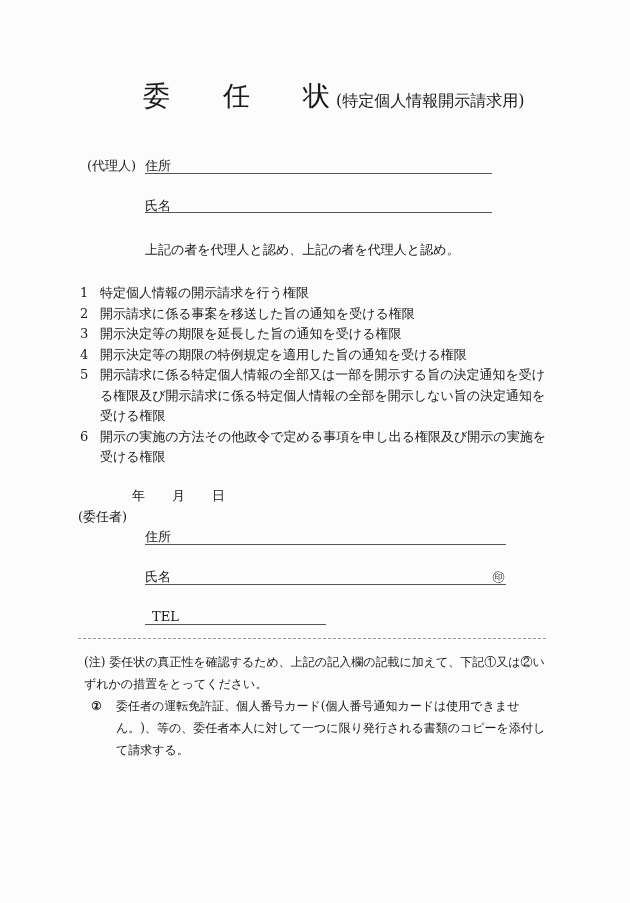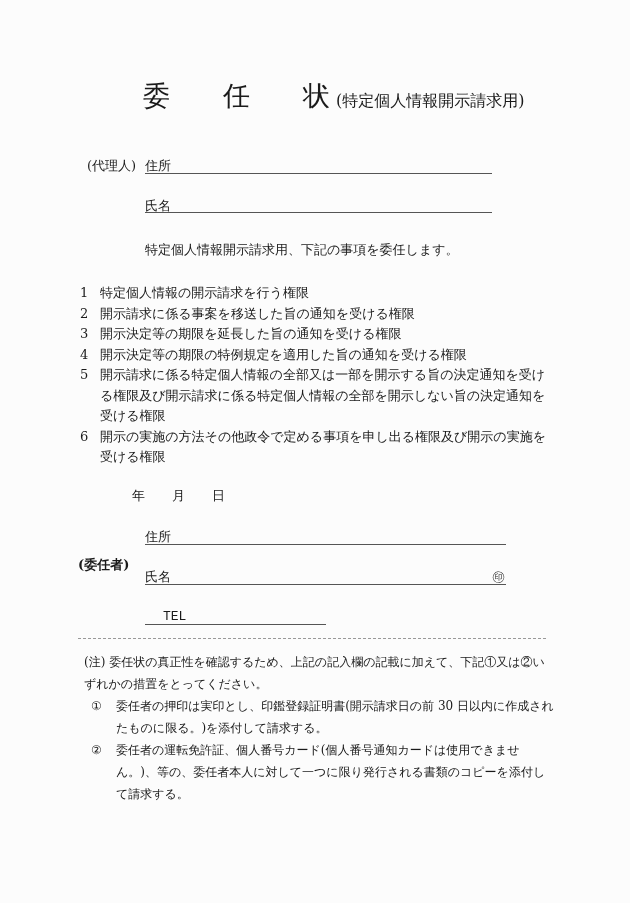--- a/index.html
+++ b/index.html
@@ -31,21 +31,21 @@
 <div class="abs title-char" style="left:303px;">状</div>
 <div class="abs subtitle">(特定個人情報開示請求用)</div>
 
 <div class="abs t13" style="left:87px; top:157px;">(代理人)</div>
 <div class="abs t13" style="left:145px; top:157px;">住所</div>
 <div class="uline" style="left:145px; top:173px; width:347px;"></div>
 
 <div class="abs t13" style="left:145px; top:197px;">氏名</div>
 <div class="uline" style="left:145px; top:212px; width:347px;"></div>
 
-<div class="abs t13" style="left:145px; top:241px;">特定個人情報開示請求用、下記の事項を委任します。</div>
+<div class="abs t13" style="left:145px; top:241px;">上記の者を代理人と認め、上記の者を代理人と認め。</div>
 
 <div class="list">
   <div class="item">
     <span class="num">1</span>
     <span class="body">特定個人情報の開示請求を行う権限</span>
   </div>
   <div class="item">
     <span class="num">2</span>
     <span class="body">開示請求に係る事案を移送した旨の通知を受ける権限</span>
   </div>
@@ -64,36 +64,35 @@
   <div class="item" style="width:455px;">
     <span class="num">6</span>
     <span class="body">開示の実施の方法その他政令で定める事項を申し出る権限及び開示の実施を受ける権限</span>
   </div>
 </div>
 
 <div class="abs t13" style="left:132px; top:487px;">年</div>
 <div class="abs t13" style="left:172px; top:487px;">月</div>
 <div class="abs t13" style="left:212px; top:487px;">日</div>
 
-<div class="abs t13" style="left:78px; top:556px;font-weight:bold;">(委任者)</div>
+<div class="abs t13" style="left:78px; top:508px;">(委任者)</div>
 <div class="abs t13" style="left:145px; top:528px;">住所</div>
 <div class="uline" style="left:145px; top:544px; width:361px;"></div>
 
 <div class="abs t13" style="left:145px; top:568px;">氏名</div>
 <div class="abs t13 seal" style="left:492px; top:568px;">㊞</div>
 <div class="uline" style="left:145px; top:584px; width:361px;"></div>
 
-<div class="abs t13" style="left:163px; top:608px;font-family:Liberation Mono, monospace;">TEL</div>
+<div class="abs t13" style="left:152px; top:608px;">TEL</div>
 <div class="uline" style="left:145px; top:624px; width:181px;"></div>
 
 <div class="dash"></div>
 
 <div class="note">
   <p>(注) 委任状の真正性を確認するため、上記の記入欄の記載に加えて、下記①又は②いずれかの措置をとってください。</p>
   <p class="sub">
     <span class="mk">①</span>
-    <span>委任者の押印は実印とし、印鑑登録証明書(開示請求日の前 30 日以内に作成されたものに限る。)を添付して請求する。</span>
   </p>
   <p class="sub">
     <span class="mk">②</span>
     <span>委任者の運転免許証、個人番号カード(個人番号通知カードは使用できません。)、等の、委任者本人に対して一つに限り発行される書類のコピーを添付して請求する。</span>
   </p>
 </div>
 
 </body></html>

